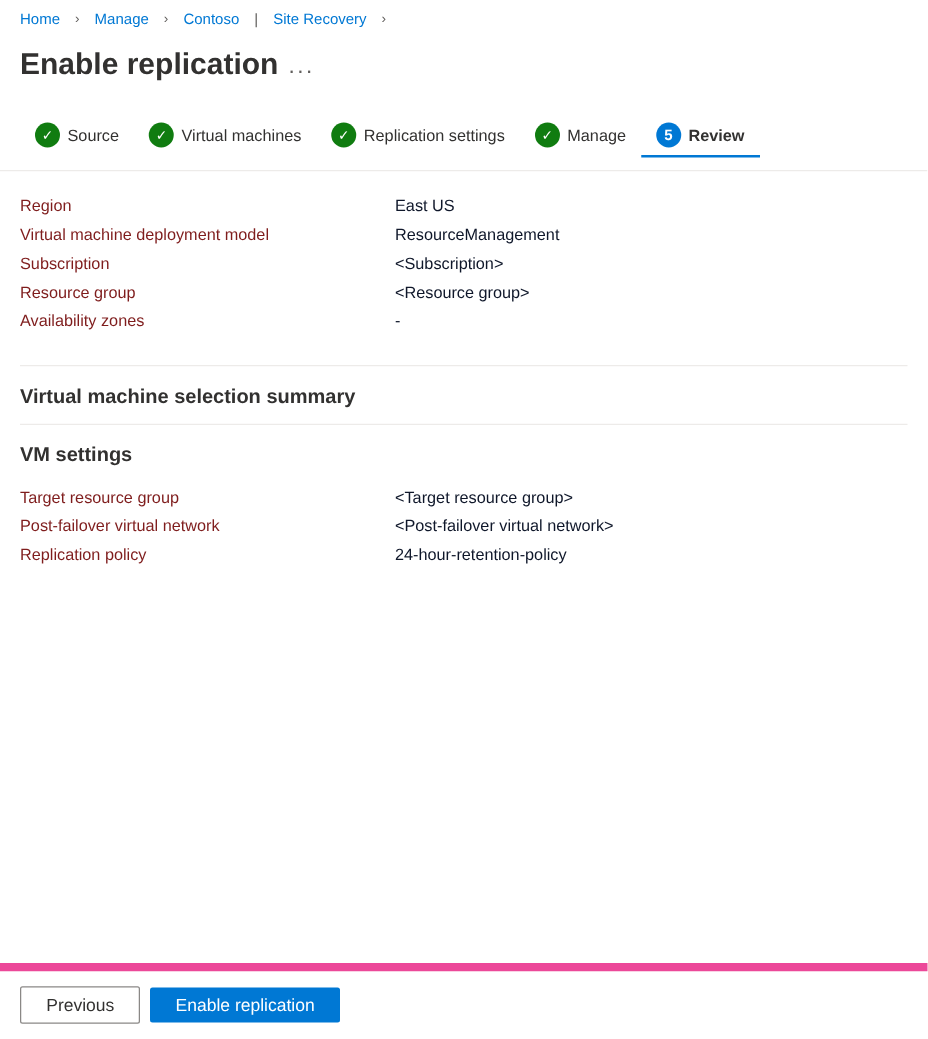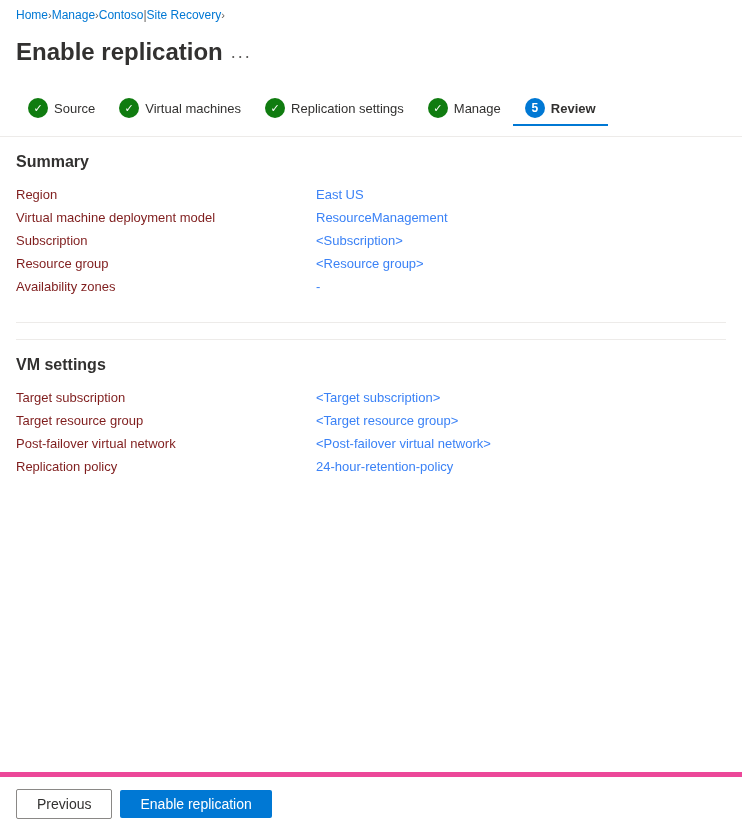--- a/index.html
+++ b/index.html
@@ -12,21 +12,21 @@
       min-height: 831px;
     }
 
     
     .breadcrumb {
       display: flex;
       align-items: center;
       padding: 8px 16px;
       font-size: 12px;
       color: #605e5c;
-      gap: 0;
+      gap: 12px;
     }
     .breadcrumb a {
       color: #0078d4;
       text-decoration: none;
     }
     .breadcrumb .separator {
       color: #605e5c;
       font-size: 11px;
     }
 
@@ -120,36 +120,36 @@
     .summary-table td {
       padding: 4px 0;
       vertical-align: top;
     }
     .summary-table td:first-child {
       color: #7f1d1d;
       width: 300px;
       font-size: 13px;
     }
     .summary-table td:last-child {
-      color: #3b82f6;
+      color: #0f172a;
       font-size: 13px;
     }
     .link-value {
       color: #0078d4;
       cursor: pointer;
     }
 
     
     .footer {
       position: fixed;
       bottom: 0;
       left: 0;
       width: 742px;
       background: #fff;
-      border-top: 5px solid #ec4899;
+      border-top: 7px solid #ec4899;
       padding: 12px 16px;
       display: flex;
       gap: 8px;
       align-items: center;
     }
     .btn-previous {
       padding: 6px 20px;
       border: 1px solid #8a8886;
       background: #fff;
       color: #323130;
@@ -211,21 +211,20 @@
   </div>
   <div class="step-item active">
     <span class="step-number">5</span>
     <span>Review</span>
   </div>
 </div>
 
 <div class="content">
 
   <div>
-    <div class="section-title">Summary</div>
     <table class="summary-table">
       <tbody id="summary-rows">
           <tr>
             <td>Region</td>
             <td>East US</td>
           </tr>
           <tr>
             <td>Virtual machine deployment model</td>
             <td>ResourceManagement</td>
           </tr>
@@ -241,33 +240,30 @@
             <td>Availability zones</td>
             <td>-</td>
           </tr>
         </tbody>
     </table>
   </div>
 
   <hr class="divider">
 
   <div>
+    <div class="section-title">Virtual machine selection summary</div>
   </div>
 
   <hr class="divider">
 
   <div>
     <div class="section-title">VM settings</div>
     <table class="summary-table">
       <tbody id="vm-settings-rows">
           <tr>
-            <td>Target subscription</td>
-            <td>&lt;Target subscription&gt;</td>
-          </tr>
-          <tr>
             <td>Target resource group</td>
             <td>&lt;Target resource group&gt;</td>
           </tr>
           <tr>
             <td>Post-failover virtual network</td>
             <td>&lt;Post-failover virtual network&gt;</td>
           </tr>
           <tr>
             <td>Replication policy</td>
             <td class="link-value">24-hour-retention-policy</td>

